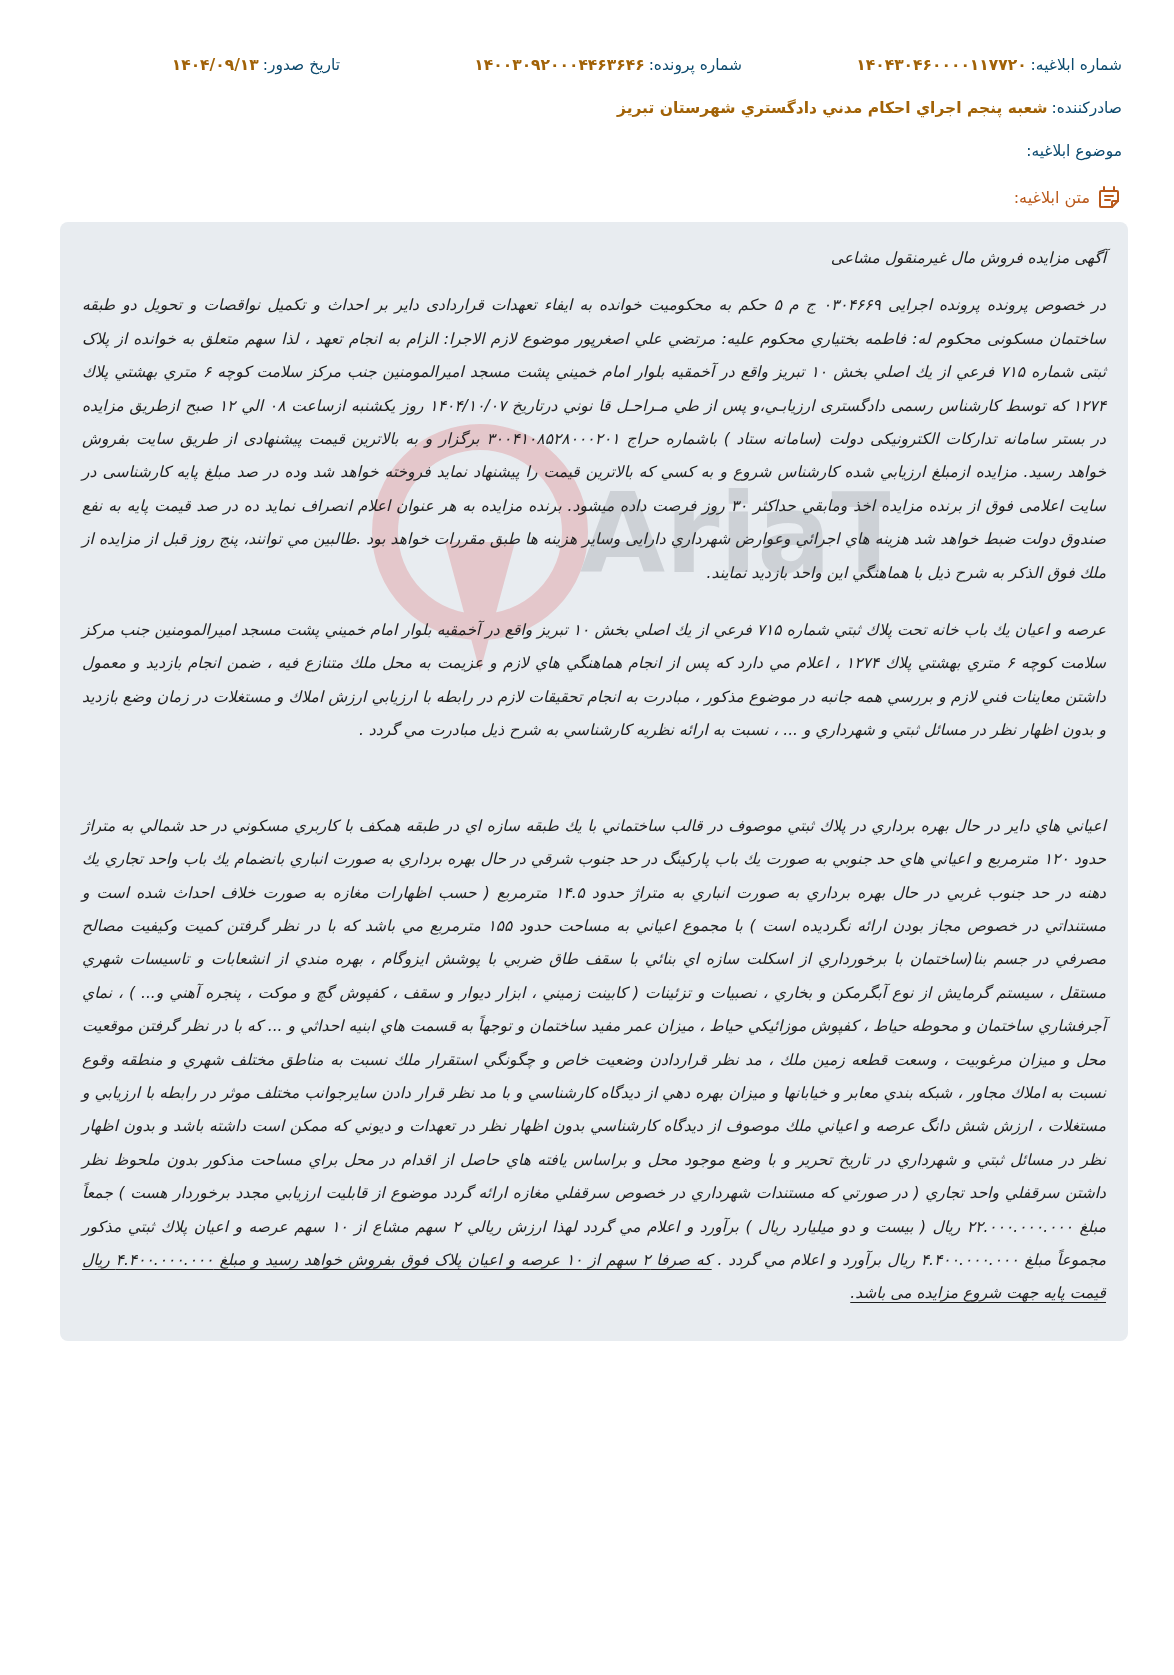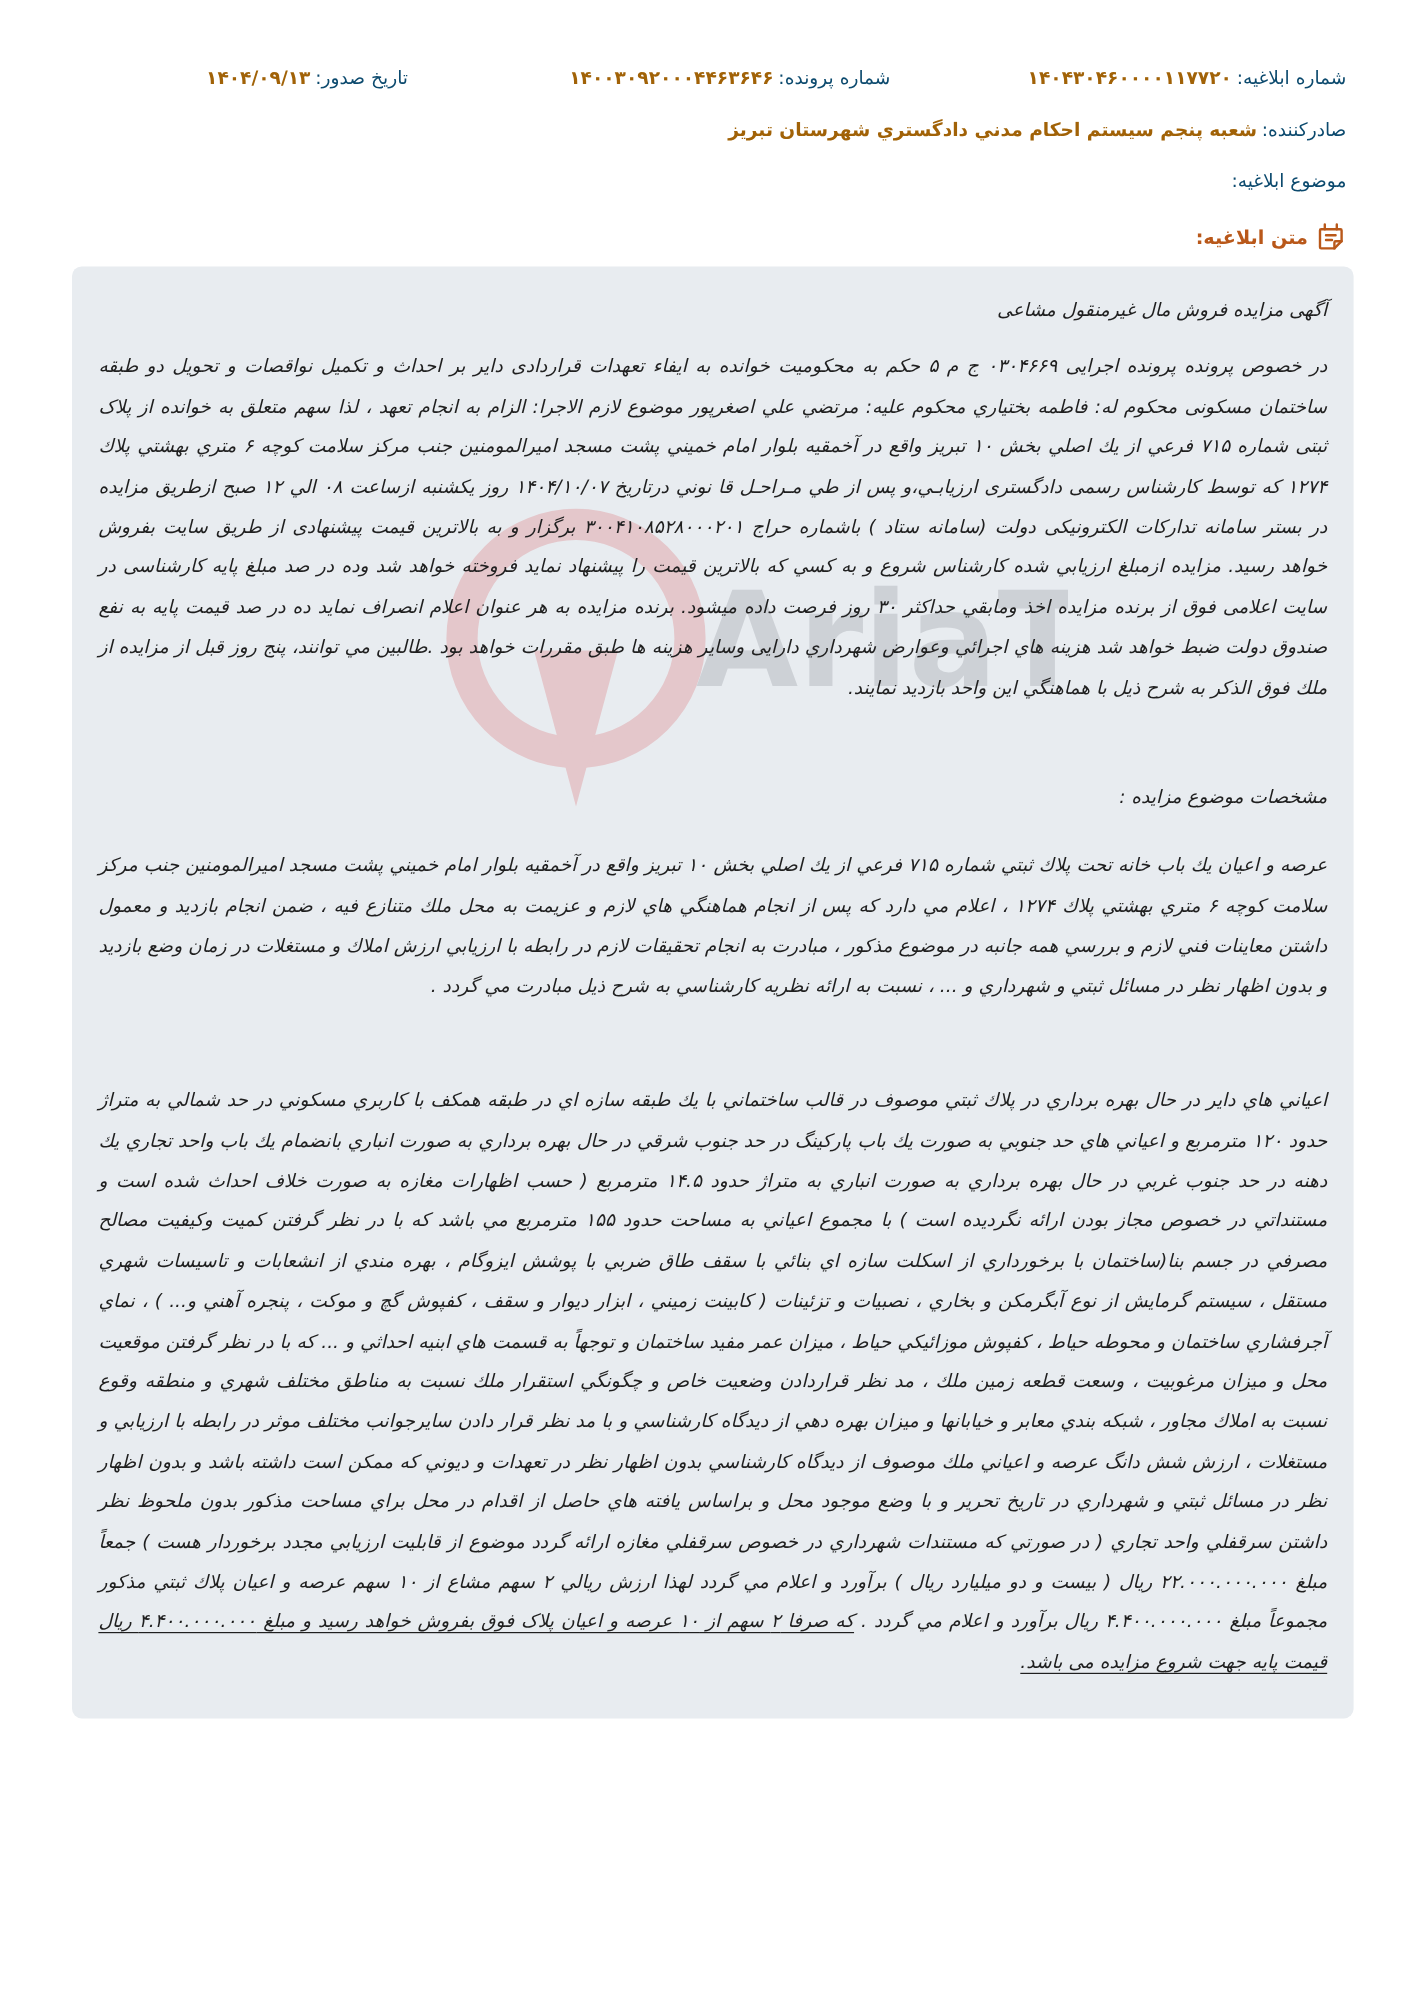--- a/index.html
+++ b/index.html
@@ -31,21 +31,21 @@
     .meta-row.top .g1 { width: 380px; }
     .meta-row.top .g2 { width: 402px; }
     .meta-row.top .g3 { }
 
     .section-title {
       display: flex;
       align-items: center;
       margin-top: 22px;
       margin-bottom: 12px;
       color: #b9581a;
-      font-weight: bold;
+      font-weight: normal;
       font-size: 16px;
     }
     .section-title .icon {
       width: 26px; height: 26px;
       margin-left: 6px;
       display: inline-block;
     }
     .section-title .icon svg { width: 26px; height: 26px; display: block; }
 
     .content-box {
@@ -101,21 +101,21 @@
       <span class="val">۱۴۰۰۳۰۹۲۰۰۰۴۴۶۳۶۴۶</span>
     </span>
     <span class="group g3">
       <span class="lbl">تاریخ صدور:</span>
       <span class="val">۱۴۰۴/۰۹/۱۳</span>
     </span>
   </div>
 
   <div class="meta-row">
     <span class="lbl">صادرکننده:</span>
-    <span class="val">شعبه پنجم سيستم احكام مدني دادگستري شهرستان تبريز</span>
+    <span class="val">شعبه پنجم اجراي احكام مدني دادگستري شهرستان تبريز</span>
   </div>
 
   <div class="meta-row">
     <span class="lbl">موضوع ابلاغیه:</span>
   </div>
 
   <div class="section-title">
     <span class="icon">
       <svg viewBox="0 0 26 26" fill="none" stroke="#b9581a" stroke-width="2" stroke-linecap="round" stroke-linejoin="round">
         <path d="M8 3v4M18 3v4"></path>
@@ -131,18 +131,17 @@
     <div class="watermark">
       <svg viewBox="0 0 560 300">
         <circle cx="150" cy="110" r="95" fill="none" stroke="#e1a9ad" stroke-width="26"></circle>
         <path d="M115 120 L150 250 L185 120 Z" fill="#e1a9ad"></path>
         <text x="250" y="150" font-family="DejaVu Sans, sans-serif" font-size="110" font-weight="bold" fill="#b8bcc2">AriaTender</text>
       </svg>
     </div>
 
     <p class="title-line">آگهی مزایده فروش مال غیرمنقول مشاعی</p>
     <p>در خصوص پرونده پرونده اجرایی    ۰۳۰۴۶۶۹ ج م ۵ حکم به محکومیت خوانده به ایفاء تعهدات قراردادی دایر بر احداث و تکمیل نواقصات و تحویل دو طبقه ساختمان مسکونی  محكوم له: فاطمه بختياري محكوم عليه: مرتضي علي اصغرپور موضوع لازم الاجرا: الزام به انجام تعهد ، لذا سهم متعلق به خوانده از پلاک ثبتی  شماره ۷۱۵ فرعي از يك اصلي بخش ۱۰ تبريز واقع در آخمقيه  بلوار امام خميني  پشت مسجد اميرالمومنين   جنب مركز سلامت کوچه ۶ متري بهشتي  پلاك ۱۲۷۴  که توسط کارشناس رسمی دادگستری ارزیابـي،و پس از طي مـراحـل قا نوني درتاريخ  ۱۴۰۴/۱۰/۰۷   روز   يكشنبه  ازساعت ۰۸ الي ۱۲     صبح ازطریق مزایده در بستر سامانه تدارکات الکترونیکی دولت (سامانه ستاد ) باشماره حراج       ۳۰۰۴۱۰۸۵۲۸۰۰۰۲۰۱        برگزار و به بالاترین قیمت پیشنهادی از طریق سایت  بفروش خواهد رسید. مزايده ازمبلغ ارزيابي شده كارشناس شروع و به كسي كه بالاترين قيمت را پيشنهاد نمايد فروخته خواهد شد وده در صد مبلغ پایه کارشناسی  در سایت اعلامی فوق  از برنده مزايده اخذ ومابقي حداكثر ۳۰ روز  فرصت داده ميشود. برنده مزايده به هر عنوان اعلام انصراف نماید ده در صد قیمت پایه  به نفع صندوق دولت ضبط خواهد شد هزينه هاي اجرائي وعوارض شهرداري دارایی وساير هزينه ها طبق مقررات خواهد بود .طالبين مي توانند، پنج روز قبل از مزايده از ملك فوق الذكر به شرح ذيل با هماهنگي اين واحد بازديد نمايند.</p>
-    <p class="gap-lg">مشخصات موضوع مزایده :</p>
     <p class="gap-md">عرصه و اعيان يك باب خانه تحت پلاك ثبتي شماره ۷۱۵ فرعي از يك اصلي بخش ۱۰ تبريز واقع در آخمقيه  بلوار امام خميني  پشت مسجد اميرالمومنين  جنب مركز سلامت  كوچه ۶ متري بهشتي پلاك ۱۲۷۴ ، اعلام مي دارد كه پس از انجام هماهنگي هاي لازم و عزيمت به محل ملك متنازع فيه ، ضمن انجام بازديد و معمول داشتن معاينات فني لازم و بررسي همه جانبه در موضوع مذكور ، مبادرت به انجام تحقيقات لازم در رابطه با ارزيابي ارزش املاك و مستغلات در زمان وضع بازديد و بدون اظهار نظر در مسائل ثبتي و شهرداري و ... ، نسبت به ارائه نظريه كارشناسي به شرح ذيل مبادرت مي گردد .</p>
     <p class="gap-xl"><span>اعياني هاي داير در حال بهره برداري در پلاك ثبتي موصوف در قالب ساختماني با يك طبقه سازه اي در طبقه همكف با كاربري مسكوني در حد شمالي به متراژ حدود ۱۲۰ مترمربع و اعياني هاي حد جنوبي به صورت يك باب پاركينگ در حد جنوب شرقي در حال بهره برداري به صورت انباري بانضمام يك باب واحد تجاري يك دهنه در حد جنوب غربي در حال بهره برداري به صورت انباري به متراژ حدود ۱۴.۵ مترمربع ( حسب اظهارات مغازه به صورت خلاف احداث شده است و مستنداتي در خصوص مجاز بودن ارائه نگرديده است ) با مجموع اعياني به مساحت حدود ۱۵۵ مترمربع مي باشد كه با در نظر گرفتن كميت وكيفيت مصالح مصرفي در جسم بنا(ساختمان با برخورداري از اسكلت سازه اي بنائي با سقف طاق ضربي با پوشش ايزوگام ، بهره مندي از انشعابات و تاسيسات شهري مستقل ، سيستم گرمايش از نوع آبگرمكن و بخاري ، نصبيات و تزئينات ( كابينت زميني ، ابزار ديوار و سقف ، كفپوش گچ و موكت ، پنجره آهني و... ) ، نماي آجرفشاري ساختمان و محوطه حياط ، كفپوش موزائيكي حياط ، ميزان عمر مفيد ساختمان و توجهاً به قسمت هاي ابنيه احداثي و ... كه با در نظر گرفتن موقعيت محل و ميزان مرغوبيت ، وسعت قطعه زمين ملك ، مد نظر قراردادن وضعيت خاص و چگونگي استقرار ملك نسبت به مناطق مختلف شهري و منطقه وقوع نسبت به املاك مجاور ، شبكه بندي معابر و خيابانها و ميزان بهره دهي از ديدگاه كارشناسي و با مد نظر قرار دادن سايرجوانب مختلف موثر در رابطه با ارزيابي و مستغلات ، ارزش شش دانگ عرصه و اعياني ملك موصوف از ديدگاه كارشناسي بدون اظهار نظر در تعهدات و ديوني كه ممكن است داشته باشد و بدون اظهار نظر در مسائل ثبتي و شهرداري در تاريخ تحرير و با وضع موجود محل و براساس يافته هاي حاصل از اقدام در محل براي مساحت مذكور بدون ملحوظ نظر داشتن سرقفلي واحد تجاري ( در صورتي كه مستندات شهرداري در خصوص سرقفلي مغازه ارائه گردد موضوع از قابليت ارزيابي مجدد برخوردار هست ) جمعاً مبلغ ۲۲.۰۰۰.۰۰۰.۰۰۰ ريال ( بيست و دو ميليارد ريال ) برآورد و اعلام مي گردد لهذا ارزش ريالي ۲ سهم مشاع از ۱۰ سهم عرصه و اعيان پلاك ثبتي مذكور مجموعاً مبلغ ۴.۴۰۰.۰۰۰.۰۰۰ ريال برآورد و اعلام مي گردد . </span><span class="ul">كه صرفا ۲ سهم از ۱۰ عرصه و اعيان پلاک فوق بفروش خواهد رسید و مبلغ ۴.۴۰۰.۰۰۰.۰۰۰ ريال قيمت پايه جهت شروع مزايده می باشد.</span></p>
   </div>
 
 </div>
 
 </body></html>

